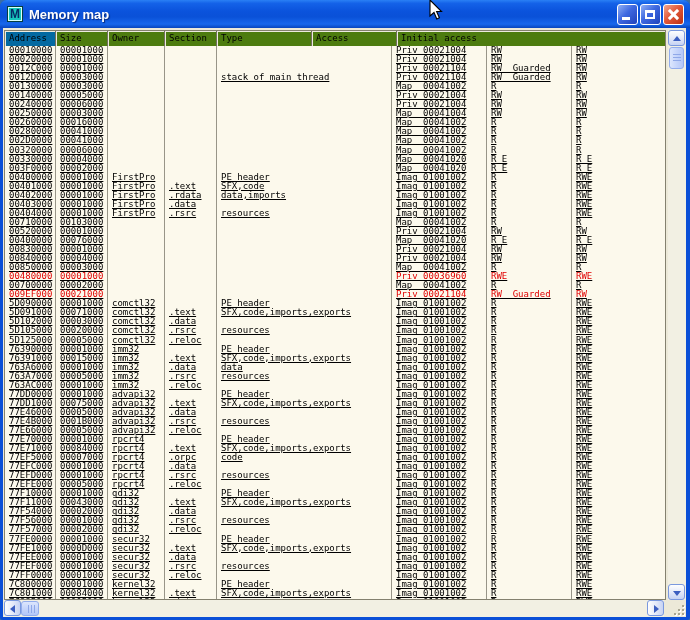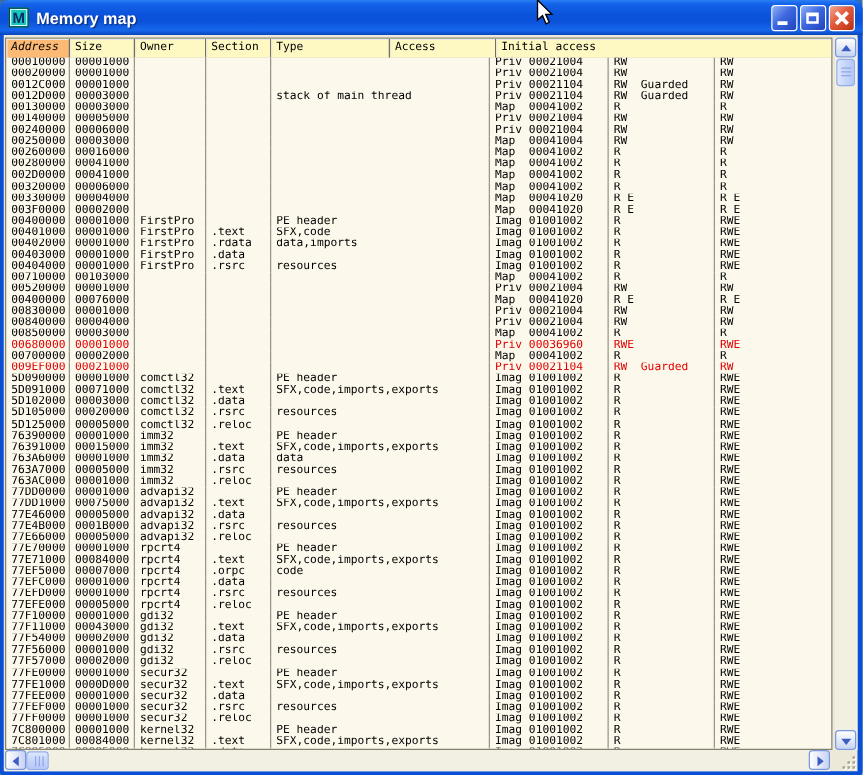--- a/index.html
+++ b/index.html
@@ -21,24 +21,24 @@
   .glyph-min{position:absolute;left:4px;bottom:4px;width:8px;height:3px;background:#fff;}
   .glyph-max{position:absolute;left:4px;top:5px;width:10px;height:9px;border:2px solid #fff;border-top-width:3px;box-sizing:border-box;}
   .glyph-x1,.glyph-x2{position:absolute;left:3px;top:8px;width:13px;height:3px;background:#fff;}
   .glyph-x1{transform:rotate(45deg);} .glyph-x2{transform:rotate(-45deg);}
   
   .client{position:absolute;top:28px;left:3px;right:4px;bottom:3px;background:#ece9d8;}
   .grid{position:absolute;left:1px;top:2px;right:20px;bottom:17px;background:#fcf9ec;
     border:1px solid #84816f;overflow:hidden;}
   .hdr{display:flex;height:15px;background:#c6c2b5;}
   .hcell{box-sizing:border-box;height:15px;padding:1px 0 0 4px;white-space:pre;overflow:hidden;
-    font:9px/12px "DejaVu Sans Mono",monospace;color:#000;background:#fef9c3;
+    font:9px/12px "DejaVu Sans Mono",monospace;color:#000;background:#4d7c0f;
     border-right:1px solid #73705f;box-shadow:inset 1px 1px 0 #eceadf;}
-  .hcell.active{background:#fdba74;font-style:italic;}
-  .rows{position:absolute;left:0;right:0;top:15px;bottom:0;overflow:hidden;}
+  .hcell.active{background:#0369a1;}
+  .rows{position:absolute;left:0;right:0;top:15px;bottom:0;overflow:hidden;text-decoration:underline;}
   .trow{display:flex;height:9.05px;}
   .cell{box-sizing:border-box;padding-left:4px;white-space:pre;overflow:hidden;
     font:9px/9px "DejaVu Sans Mono",monospace;color:#000;border-right:1px solid #989588;}
   .trow.red .cell{color:#e00000;}
   .c0{width:51px;} .c1{width:52px;} .c2{width:57px;} .c3{width:52px;}
   .c4{width:175px;} .c5{width:95px;} .c6{width:85px;} .c7{flex:1;border-right:none;}
   
   .vscroll{position:absolute;right:0;top:2px;width:18px;bottom:17px;background:#f2f0e3;}
   .hscroll{position:absolute;left:1px;right:22px;bottom:0;height:17px;background:#f2f0e3;}
   .sbtn{position:absolute;width:17px;height:16px;border:1px solid #7a98de;border-radius:3px;box-sizing:border-box;
@@ -341,21 +341,21 @@
     <div class="cell c0">00850000</div>
     <div class="cell c1">00003000</div>
     <div class="cell c2"></div>
     <div class="cell c3"></div>
     <div class="cell c4"></div>
     <div class="cell c5">Map  00041002</div>
     <div class="cell c6">R</div>
     <div class="cell c7">R</div>
   </div>
           <div class="trow red">
-    <div class="cell c0">00680000</div>
+    <div class="cell c0">00480000</div>
     <div class="cell c1">00001000</div>
     <div class="cell c2"></div>
     <div class="cell c3"></div>
     <div class="cell c4"></div>
     <div class="cell c5">Priv 00036960</div>
     <div class="cell c6">RWE</div>
     <div class="cell c7">RWE</div>
   </div>
           <div class="trow">
     <div class="cell c0">00700000</div>

